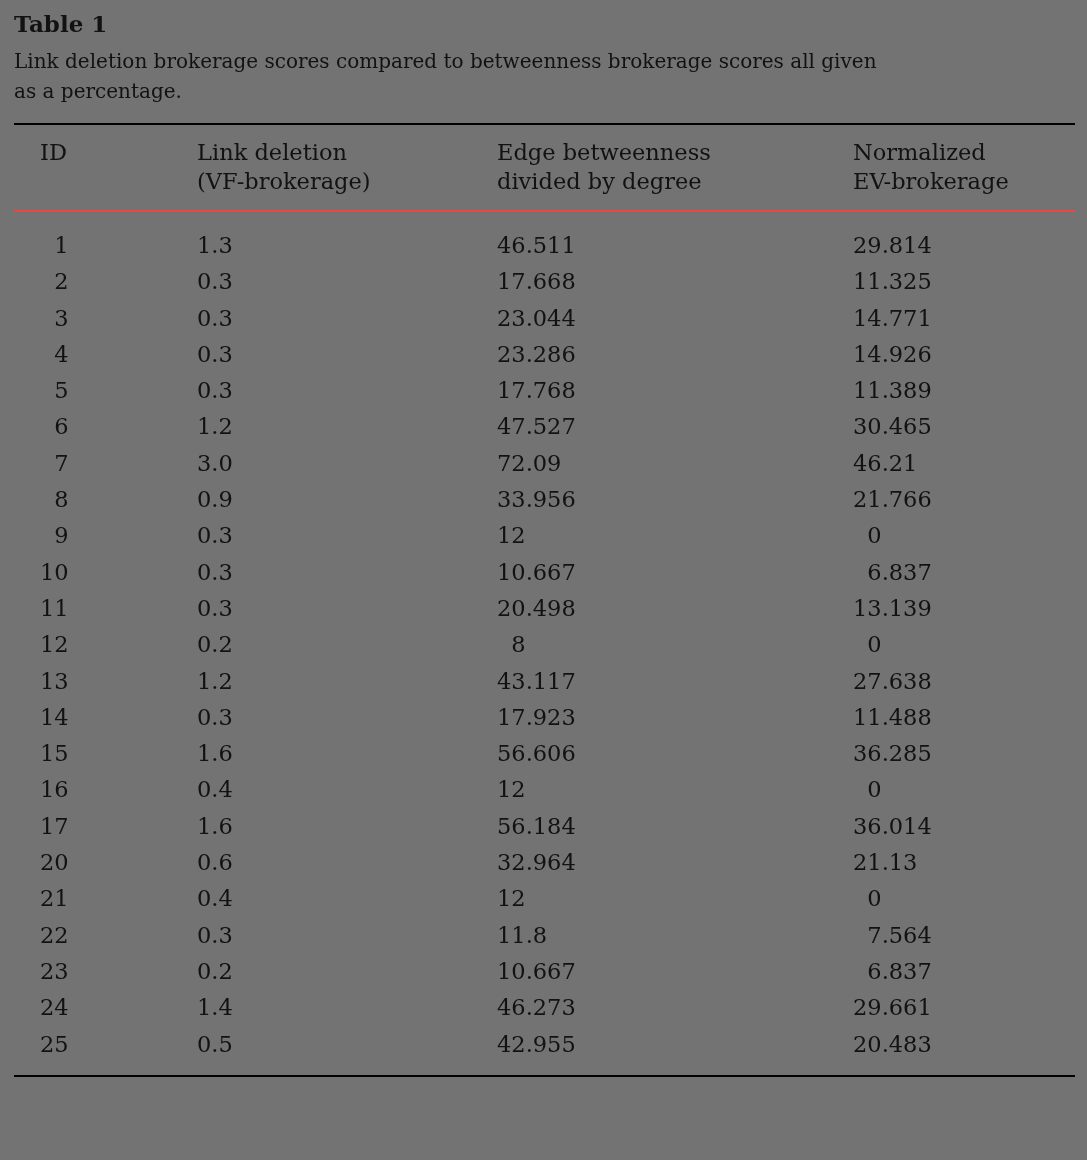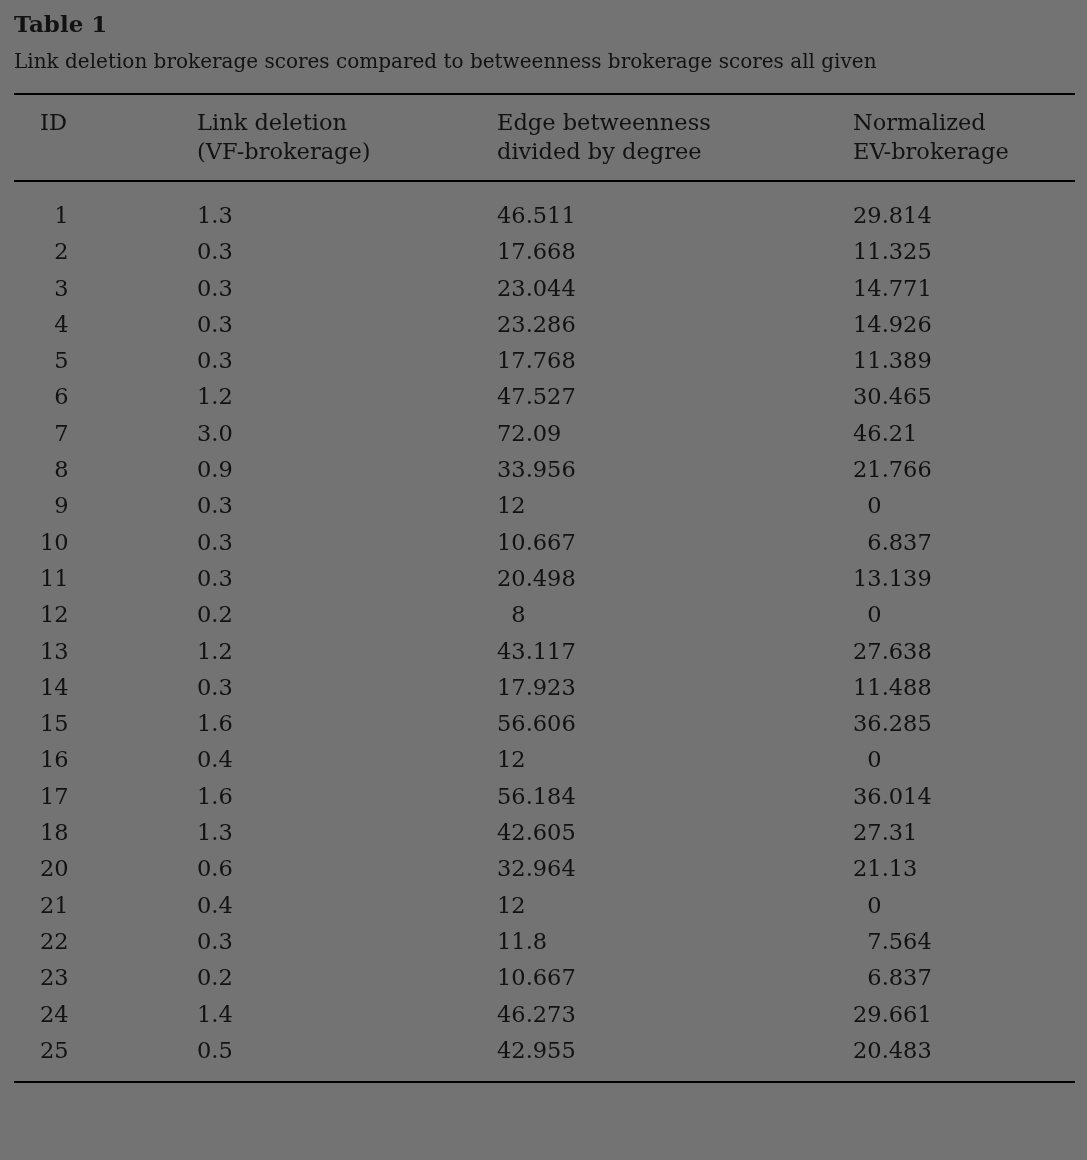--- a/index.html
+++ b/index.html
@@ -36,21 +36,21 @@
   col.w2 { width: 300px; }
   col.w3 { width: 356px; }
   col.w4 { width: 222px; }
   thead th {
     font-weight: 400;
     text-align: left;
     vertical-align: top;
     font-size: 22.5px;
     line-height: 29px;
     padding: 13px 0 14px 0;
-    border-bottom: 2px solid #000000;
+    border-bottom: 2px solid #ef4444;
   }
   th.c1, td.c1 { padding-left: 26px; }
   tbody td {
     font-size: 22.5px;
     line-height: 36.3px;
     vertical-align: top;
     padding: 0;
     white-space: nowrap;
   }
   tbody tr:first-child td { padding-top: 15px; }
@@ -61,20 +61,21 @@
   .c3 .int { width: 2ch; }
   .c4 .int { width: 2ch; }
 </style>
 </head>
 <body>
 
 <div class="page">
   <div class="title">Table 1</div>
   <div class="caption">
     <div>Link deletion brokerage scores compared to betweenness brokerage scores all given</div>
+    <div>as a percentage.</div>
   </div>
   <table>
     <colgroup>
       <col class="w1">
         <col class="w2">
         <col class="w3">
         <col class="w4">
     </colgroup>
     <thead>
       <tr>
@@ -192,26 +193,20 @@
           <td class="c3"><span class="int">12</span></td>
           <td class="c4"><span class="int">0</span></td>
         </tr>
         <tr>
           <td class="c1"><span class="int">17</span></td>
           <td class="c2"><span class="int">1</span><span class="frac">.6</span></td>
           <td class="c3"><span class="int">56</span><span class="frac">.184</span></td>
           <td class="c4"><span class="int">36</span><span class="frac">.014</span></td>
         </tr>
         <tr>
-          <td class="c1"><span class="int">18</span></td>
-          <td class="c2"><span class="int">1</span><span class="frac">.3</span></td>
-          <td class="c3"><span class="int">42</span><span class="frac">.605</span></td>
-          <td class="c4"><span class="int">27</span><span class="frac">.31</span></td>
-        </tr>
-        <tr>
           <td class="c1"><span class="int">20</span></td>
           <td class="c2"><span class="int">0</span><span class="frac">.6</span></td>
           <td class="c3"><span class="int">32</span><span class="frac">.964</span></td>
           <td class="c4"><span class="int">21</span><span class="frac">.13</span></td>
         </tr>
         <tr>
           <td class="c1"><span class="int">21</span></td>
           <td class="c2"><span class="int">0</span><span class="frac">.4</span></td>
           <td class="c3"><span class="int">12</span></td>
           <td class="c4"><span class="int">0</span></td>

